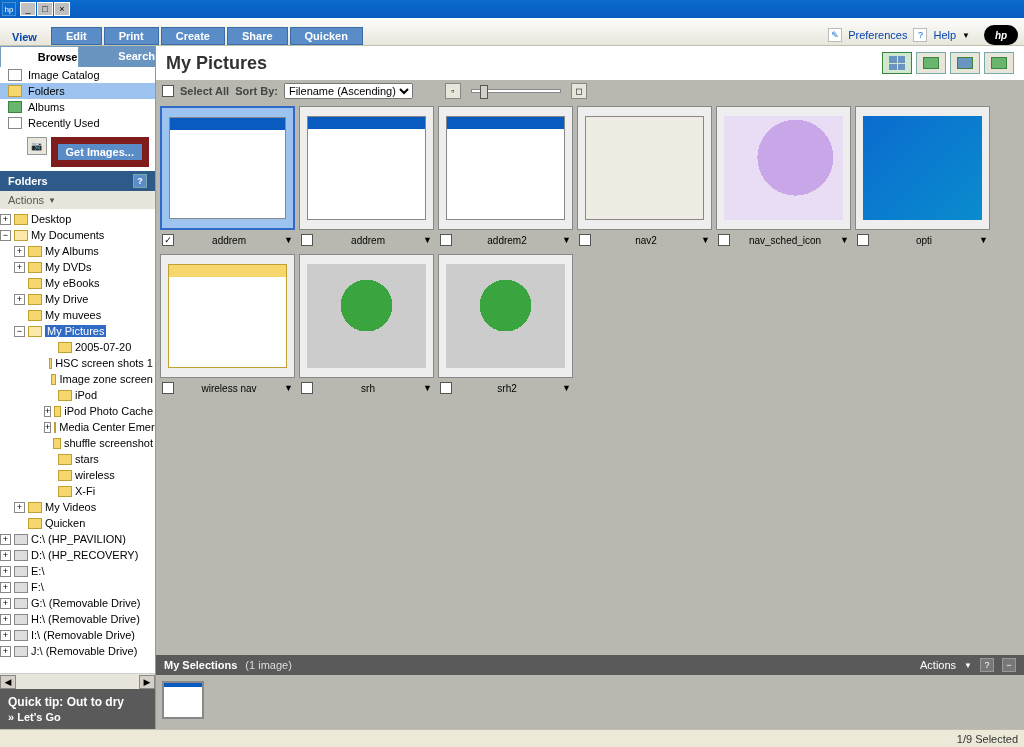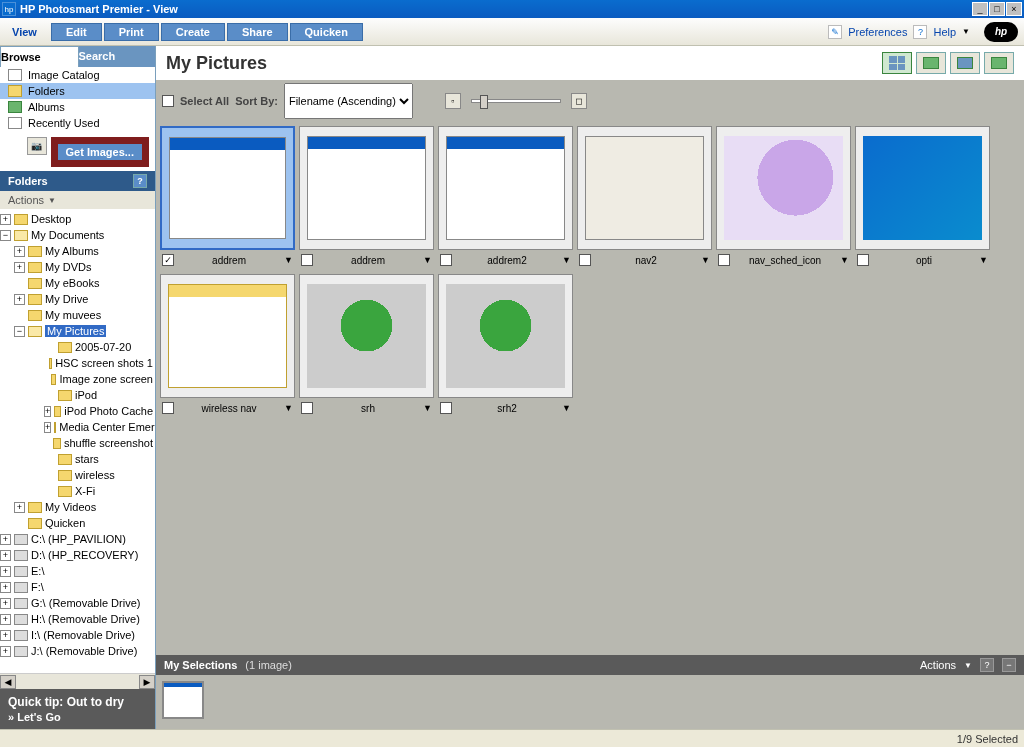--- a/index.html
+++ b/index.html
@@ -6,35 +6,35 @@
 body { width: 1024px; height: 747px; background: #ece9d8; display: flex; flex-direction: column; overflow: hidden; }
 
 
 .titlebar { height: 18px; background: linear-gradient(to bottom, #0a6cce 0%, #0a5bc0 100%); color: #fff; display: flex; align-items: center; padding: 0 2px; }
 .titlebar .app-icon { width: 14px; height: 14px; background: #0a6cce; border: 1px solid #4a90d9; margin-right: 4px; display:flex; align-items:center; justify-content:center; font-size:8px; }
 .titlebar .title { flex: 1; font-weight: bold; font-size: 11px; }
 .titlebar .winbtns { display: flex; gap: 1px; }
 .titlebar .winbtn { width: 16px; height: 14px; background: #c0c0c0; border: 1px solid #fff; font-size: 9px; display: flex; align-items: center; justify-content: center; color: #000; }
 
 
-.toolbar { height: 28px; background: linear-gradient(to bottom, #fdfdfd, #e8e6da); display: flex; align-items: center; padding: 0 6px; border-bottom: 1px solid #c0c0b0; }
+.toolbar { height: 28px; background: linear-gradient(to bottom, #fdfdfd, #e8e6da); display: flex; align-items: flex-end; padding: 0 6px; border-bottom: 1px solid #c0c0b0; }
 .toolbar .viewword { color: #0645ad; font-weight: bold; margin-right: 8px; padding: 2px 6px; }
 .toolbar .tbtn { background: #5a8dc8; color: #fff; padding: 2px 14px; margin-right: 2px; font-weight: bold; border: 1px solid #3a6da8; cursor: pointer; }
 .toolbar .right { margin-left: auto; display: flex; align-items: center; gap: 6px; }
 .toolbar .right .pref-icon { width:14px; height:14px; display:inline-flex; align-items:center; justify-content:center; background:#fff; border:1px solid #bbb; color:#0a6cce; font-size:9px;}
 .toolbar .right a { color: #0645ad; }
 .hp-logo { width: 34px; height: 20px; background: #000; border-radius: 10px; color: #fff; display: flex; align-items: center; justify-content: center; font-style: italic; font-weight: bold; margin-left: 8px; font-size:10px; }
 
 
 .main { flex: 1; display: flex; min-height: 0; }
 
 
 .sidebar { width: 156px; background: #fff; border-right: 1px solid #7a9fbc; display: flex; flex-direction: column; }
 .tabs { display: flex; background: #dbeaf5; }
-.tabs .tab { flex: 1; text-align: left; padding: 4px 0; font-weight: bold; cursor: pointer; }
+.tabs .tab { flex: 1; text-align: right; padding: 4px 0; font-weight: bold; cursor: pointer; }
 .tabs .tab.active { background: #fff; color: #000; border-top: 1px solid #7a9fbc; border-left: 1px solid #7a9fbc; border-right: 1px solid #7a9fbc; }
 .tabs .tab.inactive { background: #6a95c0; color: #fff; }
 
 .catlist { background: #fff; }
 .catlist .item { display: flex; align-items: center; padding: 2px 8px; gap: 6px; cursor: pointer; }
 .catlist .item.selected { background: #9dc3f0; }
 .catlist .item .ficon { width: 14px; height: 12px; background: #f5d76e; border: 1px solid #c0a030; display:inline-block; }
 .catlist .item .aicon { width: 14px; height: 12px; background: #6ab56e; border: 1px solid #3a853e; display:inline-block; }
 .catlist .item .ricon { width: 14px; height: 12px; background: #fff; border: 1px solid #888; display:inline-block; }
 
@@ -73,21 +73,21 @@
 .viewbtns { display: flex; gap: 4px; }
 .viewbtns .vb { width: 30px; height: 22px; background: #e8e6da; border: 1px solid #7aa; display: flex; align-items: center; justify-content: center; cursor: pointer; }
 .viewbtns .vb.active { border: 1px solid #3a853e; background:#d0e8d0; }
 .viewbtns .vb .sq { width:16px; height:12px; background:#6ab56e; border:1px solid #3a853e; }
 .viewbtns .vb.grid .grid4 { width:16px; height:14px; display:grid; grid-template-columns:1fr 1fr; grid-template-rows:1fr 1fr; gap:1px; }
 .viewbtns .vb.grid .grid4 div { background:#6a95c0; }
 
 .filterbar { background: #b8b8b0; padding: 3px 6px; display: flex; align-items: center; gap: 6px; }
 .filterbar .chk { width:12px; height:12px; background:#fff; border:1px solid #555; display:inline-block; }
 .filterbar .lbl { color:#444; font-weight:bold; }
-.filterbar select { font-size: 11px; height: 36px; }
+.filterbar select { font-size: 11px; height: 16px; }
 .filterbar .spacer { width:20px; }
 .filterbar .sicon { width:16px; height:16px; background:#e8e6da; border:1px solid #888; display:flex;align-items:center;justify-content:center;font-size:9px; }
 .filterbar .slider { flex:0 0 90px; height:4px; background:#fff; border:1px solid #888; position:relative; margin:0 4px; }
 .filterbar .slider .thumb { position:absolute; left:8px; top:-5px; width:8px; height:14px; background:#d4d0c8; border:1px solid #555; }
 
 .thumbs { flex: 1; overflow: auto; background: #b8b8b0; padding: 4px; }
 .thumbrow { display: flex; gap: 4px; margin-bottom: 4px; }
 .thumbcell { width: 135px; background: #b8b8b0; display: flex; flex-direction: column; }
 .thumbcell.selected .imgbox { background:#9dc3f0; border:2px solid #316ac5; }
 .imgbox { height: 124px; background: #eee; border: 1px solid #888; display: flex; align-items: center; justify-content: center; overflow: hidden; }
@@ -115,21 +115,20 @@
 
 
 .statusbar { height: 18px; background: #ece9d8; border-top: 1px solid #c0c0b0; display: flex; align-items: center; padding: 0 6px; color: #333; }
 .statusbar .right { margin-left: auto; }
 </style>
 </head>
 <body>
 
 <div class="titlebar">
   <span class="app-icon">hp</span>
-  <span class="title">HP Photosmart Premier - View</span>
   <div class="winbtns">
     <div class="winbtn">_</div>
     <div class="winbtn">□</div>
     <div class="winbtn">×</div>
   </div>
 </div>
 
 <div class="toolbar">
   <span class="viewword">View</span>
   <span class="tbtn">Edit</span>

